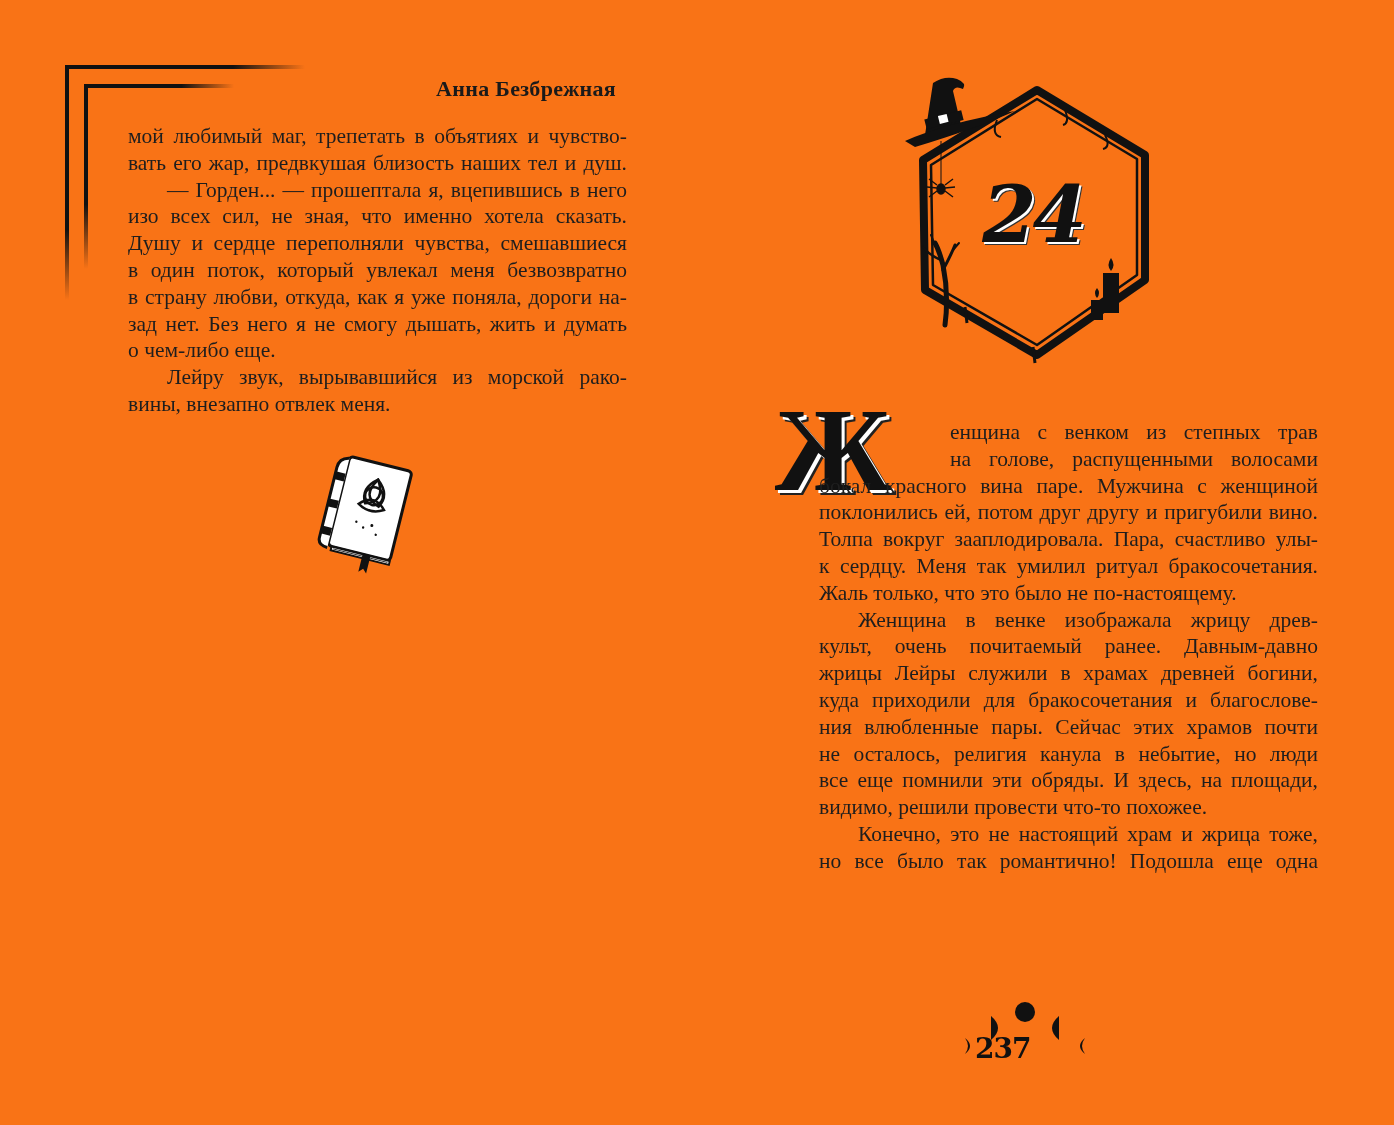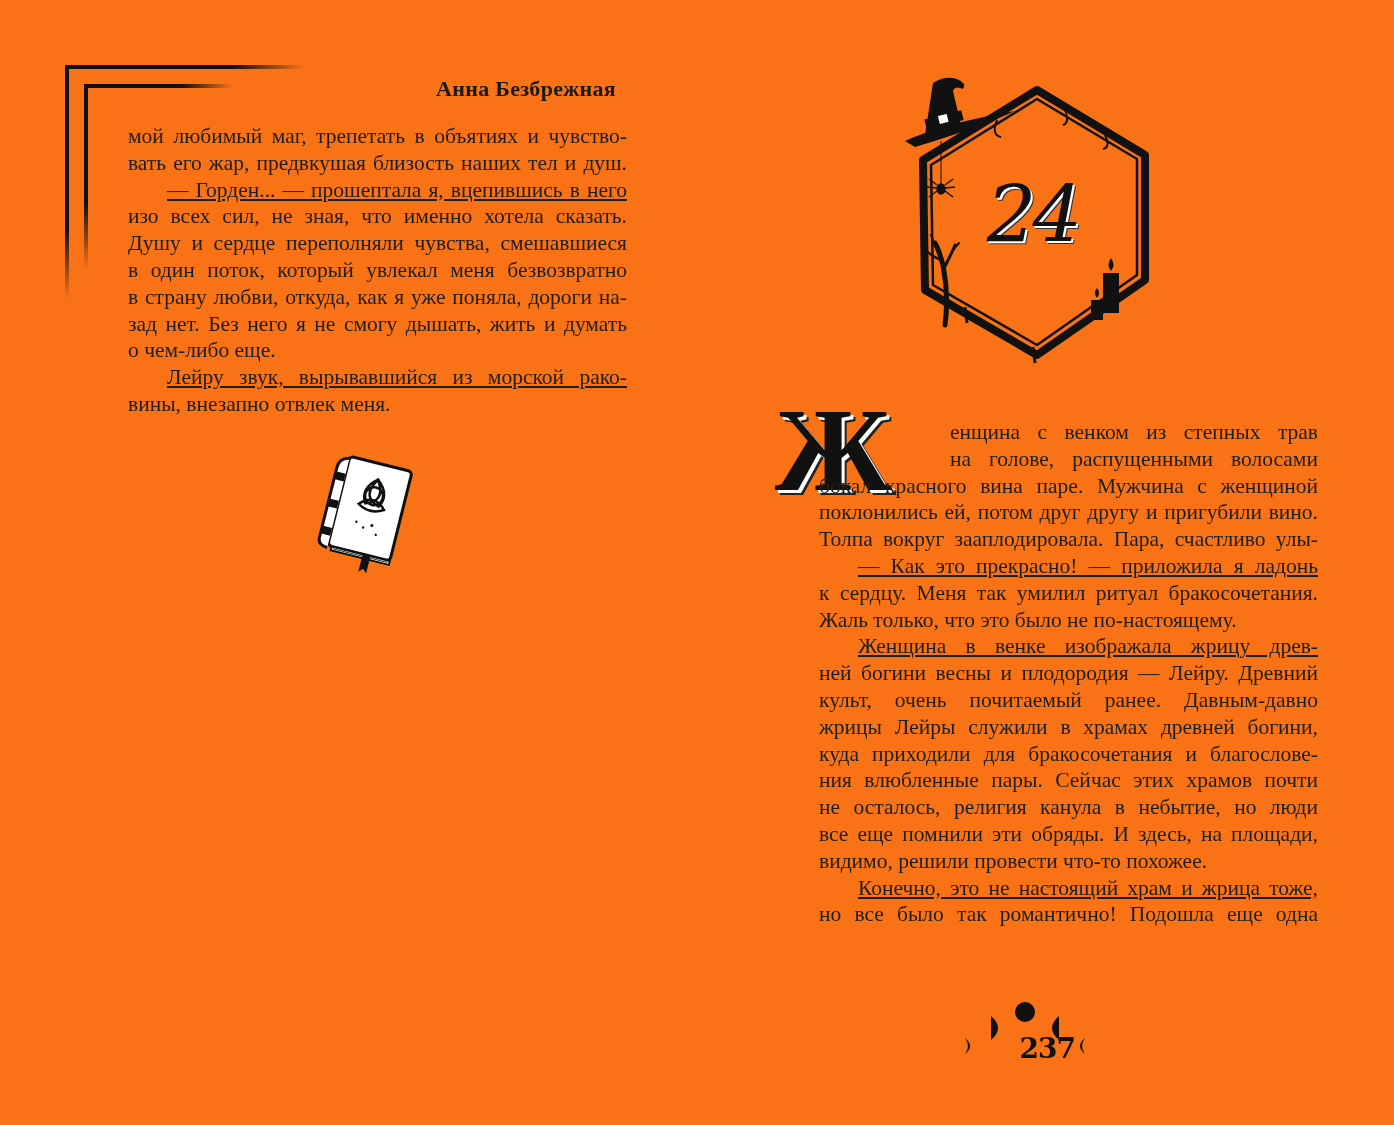--- a/index.html
+++ b/index.html
@@ -65,21 +65,20 @@
       height: 26.8px;
       white-space: nowrap;
       text-align-last: justify;
       text-align: justify;
     }
     .text-block .line.last {
       text-align-last: left;
     }
     .text-block .line.indent {
       padding-left: 39px;
-      text-decoration: underline;
     }
 
     .left-text {
       left: 128px;
       top: 123px;
       width: 499px;
     }
     .right-text {
       left: 819px;
       top: 419px;
@@ -119,42 +118,42 @@
       width: 255px;
       height: 295px;
     }
     .chapter-number {
       position: absolute;
       left: 905px;
       top: 170px;
       width: 255px;
       text-align: center;
       font-family: "DejaVu Serif", serif;
-      font-weight: normal;
+      font-weight: bold;
       font-size: 78px;
       line-height: 90px;
       color: #111;
       letter-spacing: -4px;
       text-shadow: 2px 2px 0 #fff, 3px 3px 0 #333;
       font-style: italic;
     }
 
     .folio {
       position: absolute;
       left: 955px;
       top: 998px;
       width: 140px;
       height: 70px;
     }
     .folio-number {
       position: absolute;
       left: 975px;
       top: 1033px;
       width: 100px;
-      text-align: right;
+      text-align: left;
       font-family: "DejaVu Serif", serif;
       font-weight: bold;
       font-size: 28px;
       line-height: 32px;
       color: #111;
       letter-spacing: -1px;
     }
   </style>
 </head>
 <body>
@@ -259,25 +258,23 @@
     <div class="chapter-number">24</div>
 
     <div class="drop-cap">Ж</div>
 
     <div class="text-block right-text" id="right-text">
         <span class="line dropcap-line">енщина с венком из степных трав</span>
         <span class="line dropcap-line">на голове, распущенными волосами</span>
         <span class="line">бокал красного вина паре. Мужчина с женщиной</span>
         <span class="line">поклонились ей, потом друг другу и пригубили вино.</span>
         <span class="line">Толпа вокруг зааплодировала. Пара, счастливо улы-</span>
-        <span class="line indent">— Как это прекрасно! — приложила я ладонь</span>
         <span class="line">к сердцу. Меня так умилил ритуал бракосочетания.</span>
         <span class="line last">Жаль только, что это было не по-настоящему.</span>
         <span class="line indent">Женщина в венке изображала жрицу древ-</span>
-        <span class="line">ней богини весны и плодородия — Лейру. Древний</span>
         <span class="line">культ, очень почитаемый ранее. Давным-давно</span>
         <span class="line">жрицы Лейры служили в храмах древней богини,</span>
         <span class="line">куда приходили для бракосочетания и благослове-</span>
         <span class="line">ния влюбленные пары. Сейчас этих храмов почти</span>
         <span class="line">не осталось, религия канула в небытие, но люди</span>
         <span class="line">все еще помнили эти обряды. И здесь, на площади,</span>
         <span class="line last">видимо, решили провести что-то похожее.</span>
         <span class="line indent">Конечно, это не настоящий храм и жрица тоже,</span>
         <span class="line">но все было так романтично! Подошла еще одна</span>
       </div>

